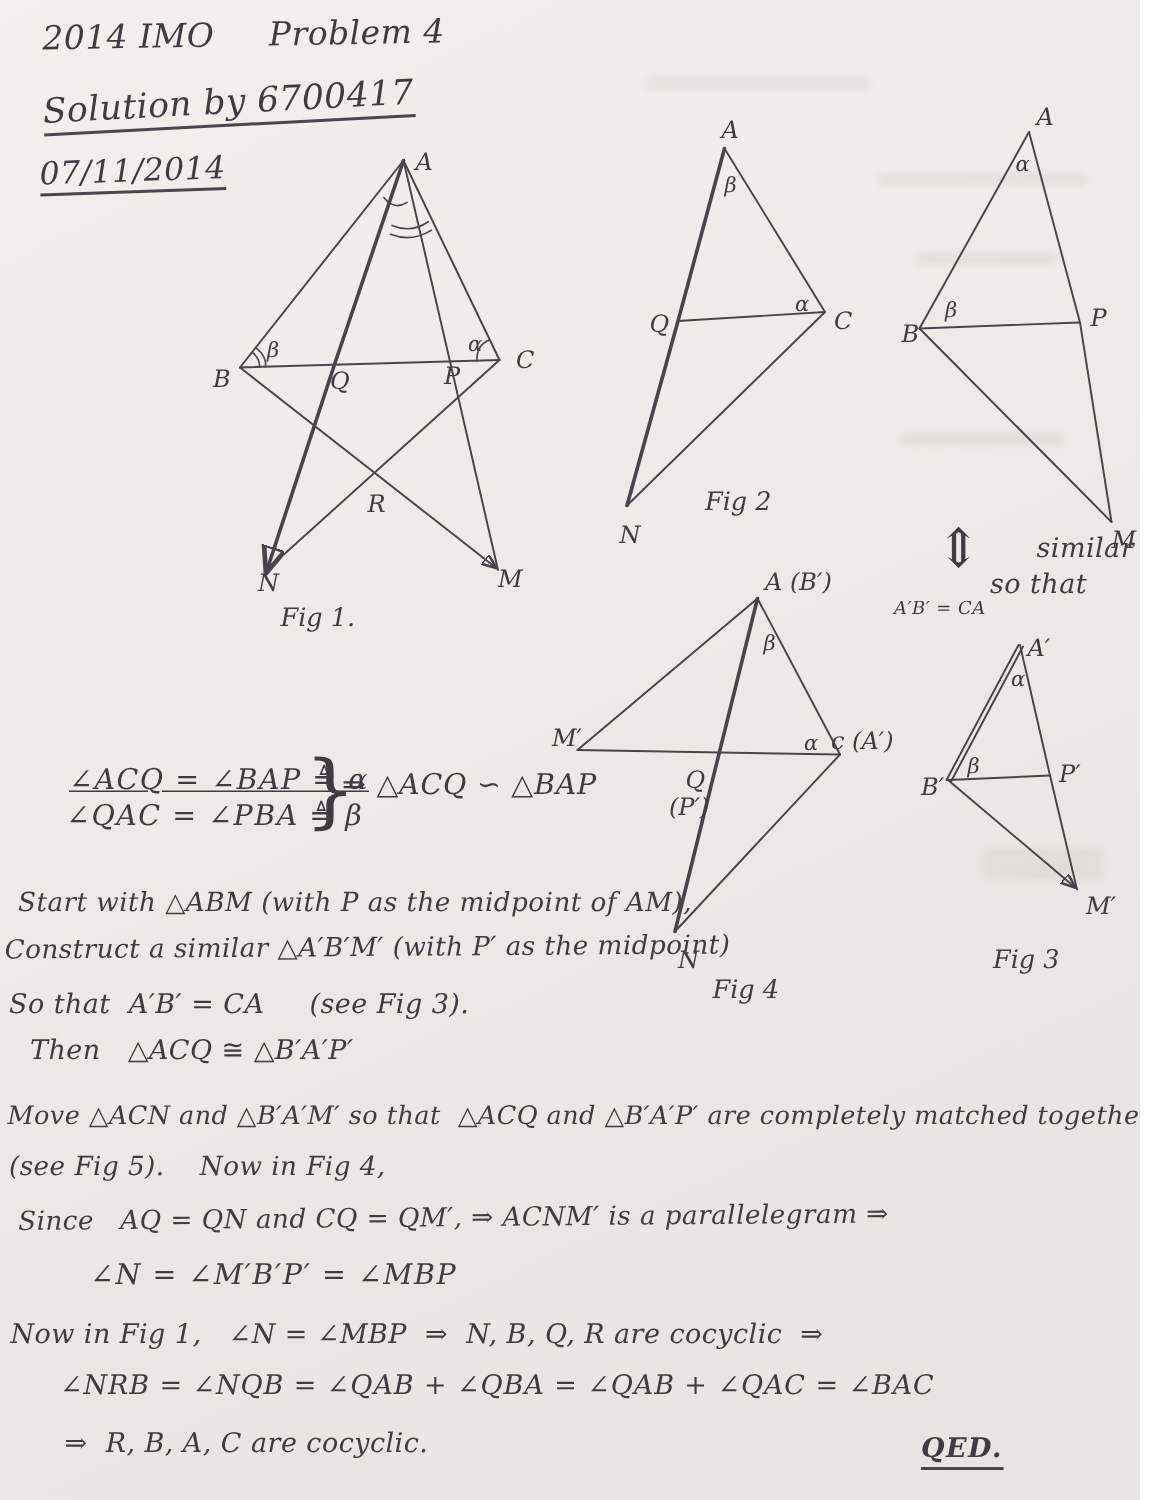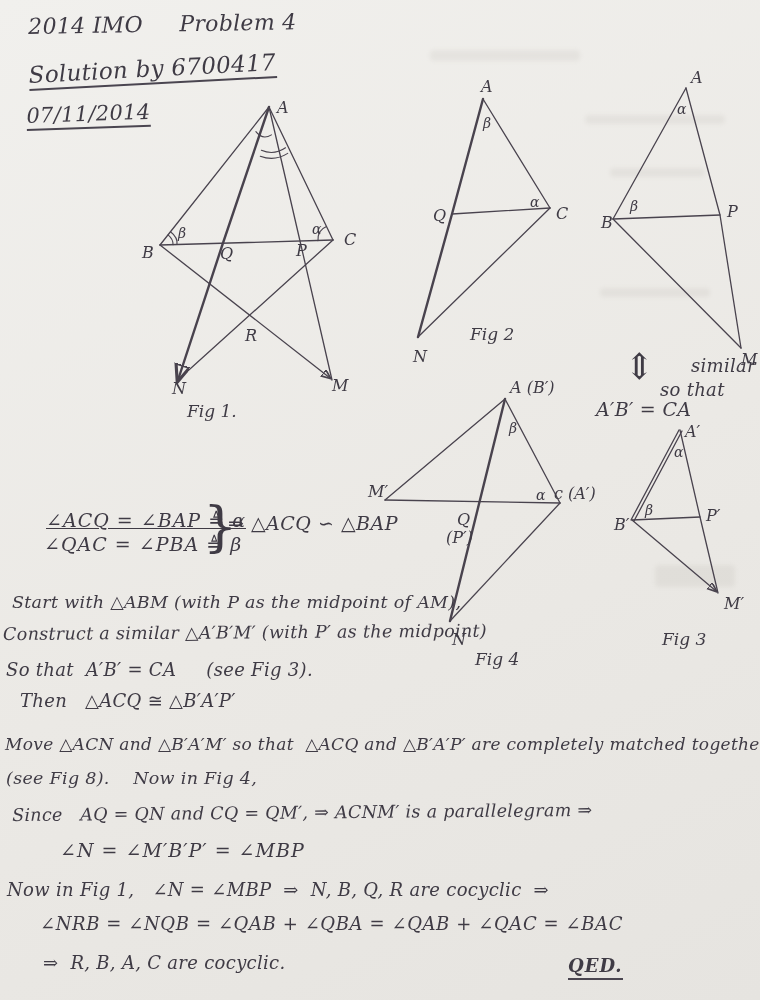--- a/index.html
+++ b/index.html
@@ -3,21 +3,21 @@
 <meta charset="utf-8">
 <style>
   html,body{margin:0;padding:0;}
   .page{
     position:relative;width:760px;height:1000px;overflow:hidden;
     background:linear-gradient(155deg,#f1f0ed 0%,#ebe9e5 55%,#e6e4e0 100%);
     font-family:"DejaVu Serif","DejaVu Sans",serif;color:#3f3b45;
   }
   .t{position:absolute;font-style:italic;white-space:pre;letter-spacing:.3px;line-height:1.15;}
   .u{border-bottom:2px solid #4a4550;padding-bottom:1px;}
-  .bold{font-weight:bold;}
+  .bold{font-weight:bold;margin-left:46px;}
   .brace{font-size:54px;font-weight:300;font-style:normal;}
   svg{position:absolute;overflow:visible;}
   svg line,svg path,svg polyline{stroke:#49434e;stroke-width:1.3;fill:none;stroke-linecap:round;stroke-linejoin:round;}
   svg .thick{stroke-width:2.4;}
   svg .thin{stroke-width:1.1;}
   svg text{font-family:"DejaVu Serif","DejaVu Sans",serif;font-style:italic;font-size:16px;fill:#3f3b45;}
   svg .small{font-size:14px;}
   svg .cap{font-size:17px;}
   .smudge{position:absolute;background:#928c83;opacity:.10;filter:blur(2px);border-radius:4px;}
 </style>
@@ -94,21 +94,21 @@
     <text class="small" x="82" y="52">α</text>
     <text x="6" y="166">B</text>
     <text class="small" x="35" y="149">β</text>
     <text x="132" y="155">P</text>
     <text x="146" y="303">M</text>
   </svg>
 
   <div class="t" style="left:624px;top:346px;font-size:36px;font-style:normal;">⇕</div>
   <div class="t" style="left:660px;top:356px;font-size:18px;margin-left:31px;">similar</div>
   <div class="t" style="left:660px;top:380px;font-size:18px;">so that</div>
-  <div class="t" style="left:596px;top:399px;font-size:19px;">A′B′ = CA</div>
+  <div class="t" style="left:596px;top:399px;font-size:12px;">A′B′ = CA</div>
 
   <svg style="left:360px;top:373px;" width="260" height="300" viewBox="0 0 260 300">
     <line x1="145" y1="26" x2="25" y2="127"></line>
     <line x1="145" y1="26" x2="200" y2="130"></line>
     <line x1="25" y1="127" x2="200" y2="130"></line>
     <line class="thick" x1="145" y1="26" x2="90" y2="248"></line>
     <line x1="90" y1="248" x2="200" y2="130"></line>
     <text x="150" y="20">A (B′)</text>
     <text class="small" x="149" y="60">β</text>
     <text x="8" y="124">M′</text>
@@ -143,21 +143,21 @@
   <div class="t" style="left:46px;top:510px;font-size:19px;letter-spacing:1px;text-decoration:underline;">∠ACQ = ∠BAP ≜ α</div>
   <div class="t" style="left:44px;top:534px;font-size:19px;letter-spacing:1px;">∠QAC = ∠PBA ≜ β</div>
   <div class="t brace" style="left:203px;top:496px;">}</div>
   <div class="t" style="left:228px;top:513px;font-size:19px;letter-spacing:.5px;">⇒ △ACQ ∽ △BAP</div>
 
   <div class="t" style="left:12px;top:592px;font-size:17.5px;">Start with △ABM (with P as the midpoint of AM),</div>
   <div class="t" style="left:3px;top:624px;font-size:17.5px;transform:rotate(-.4deg);transform-origin:left top;">Construct a similar △A′B′M′ (with P′ as the midpoint)</div>
   <div class="t" style="left:6px;top:660px;font-size:18px;text-align:center;">So that  A′B′ = CA     (see Fig 3).</div>
   <div class="t" style="left:20px;top:691px;font-size:18px;">Then   △ACQ ≅ △B′A′P′</div>
   <div class="t" style="left:5px;top:735px;font-size:17px;">Move △ACN and △B′A′M′ so that  △ACQ and △B′A′P′ are completely matched together.</div>
-  <div class="t" style="left:6px;top:768px;font-size:17.5px;">(see Fig 8).    Now in Fig 4,</div>
+  <div class="t" style="left:6px;top:768px;font-size:17.5px;">(see Fig 5).    Now in Fig 4,</div>
   <div class="t" style="left:12px;top:805px;font-size:17.5px;transform:rotate(-.5deg);transform-origin:left top;">Since   AQ = QN and CQ = QM′, ⇒ ACNM′ is a parallelegram ⇒</div>
   <div class="t" style="left:60px;top:840px;font-size:19px;letter-spacing:1px;">∠N = ∠M′B′P′ = ∠MBP</div>
   <div class="t" style="left:7px;top:880px;font-size:18px;">Now in Fig 1,   ∠N = ∠MBP  ⇒  N, B, Q, R are cocyclic  ⇒</div>
   <div class="t" style="left:18px;top:914px;font-size:18px;letter-spacing:.6px;margin-left:22px;">∠NRB = ∠NQB = ∠QAB + ∠QBA = ∠QAB + ∠QAC = ∠BAC</div>
   <div class="t" style="left:43px;top:953px;font-size:18px;">⇒  R, B, A, C are cocyclic.</div>
   <div class="t u bold" style="left:568px;top:956px;font-size:18px;letter-spacing:1px;">QED.</div>
 
 </div>
 
 </body></html>

